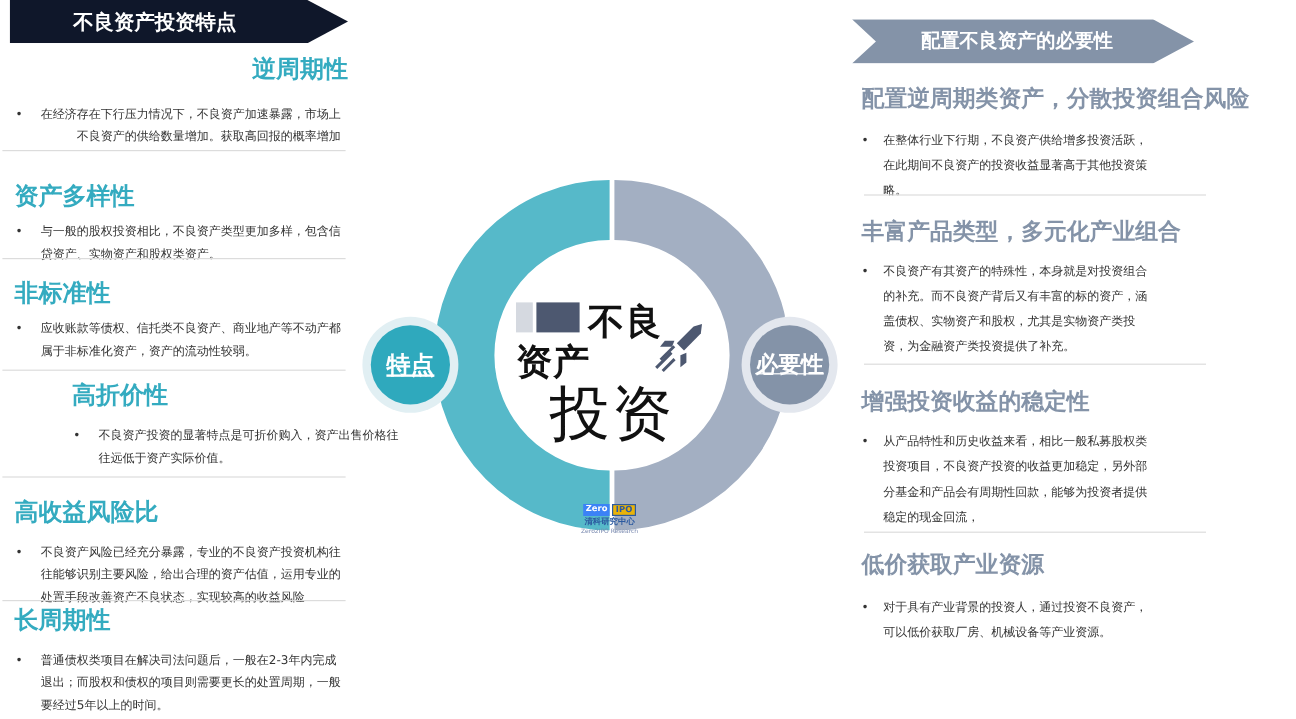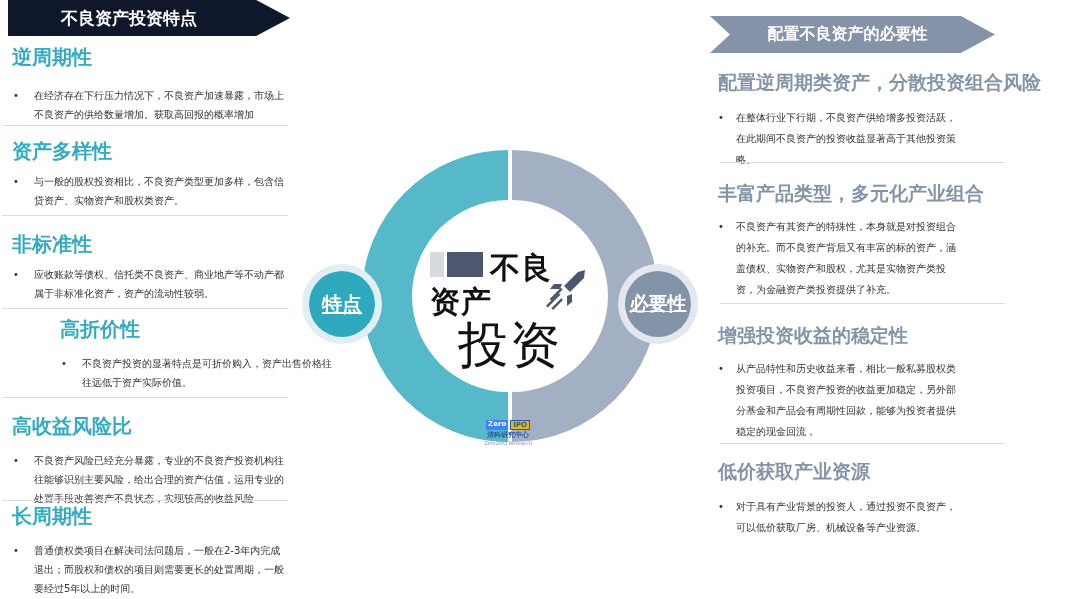--- a/index.html
+++ b/index.html
@@ -70,30 +70,30 @@
   .logo-en { font-size: 5px; color: #7a8ab0; line-height: 6px; }
 </style>
 </head>
 <body>
 
 <div class="left-col">
   <div class="banner-left">
     <span>不良资产投资特点</span>
   </div>
 
-  <div class="l-section" style="top:44px;">
+  <div class="l-section" style="top:44px;text-align:right;">
     <div class="l-title">逆周期性</div>
     <div class="l-body" style="margin-top:16px;">
       <span class="bullet">•</span>
       <span>在经济存在下行压力情况下，不良资产加速暴露，市场上不良资产的供给数量增加。获取高回报的概率增加</span>
     </div>
   </div>
   <div class="l-divider" style="top:125px;"></div>
 
-  <div class="l-section" style="top:138px;">
+  <div class="l-section" style="top:150px;">
     <div class="l-title">资产多样性</div>
     <div class="l-body">
       <span class="bullet">•</span>
       <span>与一般的股权投资相比，不良资产类型更加多样，包含信贷资产、实物资产和股权类资产。</span>
     </div>
   </div>
   <div class="l-divider" style="top:215px;"></div>
 
   <div class="l-section" style="top:231px;">
     <div class="l-title">非标准性</div>

